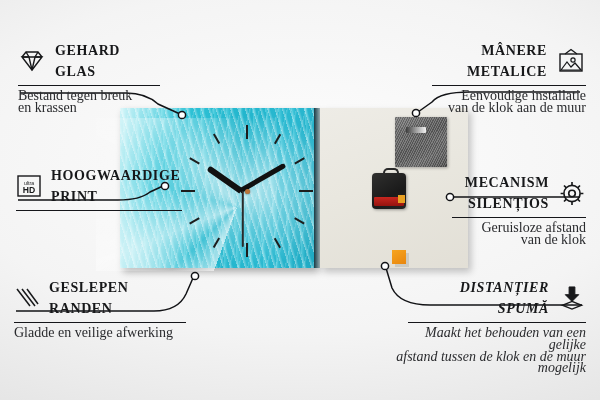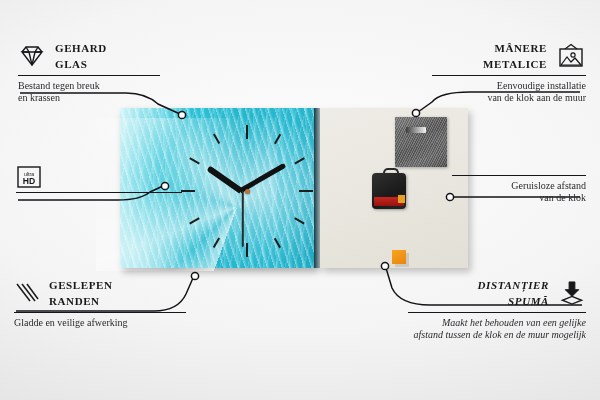--- a/index.html
+++ b/index.html
@@ -82,27 +82,27 @@
     box-shadow:3px 3px 0 rgba(0,0,0,.10);}
 
   
   svg.leaders{position:absolute;inset:0;width:600px;height:400px;overflow:visible;}
 
   .callout{position:absolute;}
   .callout .head{display:flex;align-items:center;gap:9px;}
   .callout.left .head{justify-content:flex-start;}
   .callout.right .head{justify-content:flex-end;}
   .ttl{
-    font-size:11px;line-height:16px;font-weight:700;letter-spacing:.6px;
+    font-size:14px;line-height:21px;font-weight:700;letter-spacing:.6px;
     color:#17181a;text-transform:uppercase;white-space:pre-line;
   }
   .callout.right .ttl{text-align:right;}
   .rule{height:1.4px;background:#15161a;margin:3px 0 4px;}
   .sub{
-    font-size:10px;line-height:11.6px;color:#2a2b2e;white-space:pre-line;
+    font-size:14px;line-height:11.6px;color:#2a2b2e;white-space:pre-line;
   }
   .callout.right .sub{text-align:right;}
   .icon{flex:0 0 auto;display:block;}
 </style>
 </head>
 <body>
 
 <div id="stage">
 
   <div class="photo clock-panel"></div>
@@ -173,20 +173,22 @@
 en krassen</div>
   </div>
 
   <div class="callout left" style="left:16px;top:165px;width:180px;">
     <div class="head">
       <svg class="icon" width="26" height="24" viewBox="0 0 26 24">
         <rect x="2" y="2" width="22" height="20" fill="none" stroke="#17181a" stroke-width="1.4"></rect>
         <text x="13" y="10.5" font-family="Liberation Sans, sans-serif" font-size="5.2" text-anchor="middle" fill="#17181a">ultra</text>
         <text x="13" y="19" font-family="Liberation Sans, sans-serif" font-size="8.6" font-weight="bold" text-anchor="middle" fill="#17181a">HD</text>
       </svg>
+      <div class="ttl">HOOGWAARDIGE
+PRINT</div>
     </div>
     <div class="rule" style="width:166px;"></div>
   </div>
 
   <div class="callout right" style="left:420px;top:40px;width:166px;">
     <div class="head">
       <div class="ttl">MÂNERE
 METALICE</div>
       <svg class="icon" width="30" height="26" viewBox="0 0 30 26">
         <path d="M9,6 L15,1.5 L21,6" fill="none" stroke="#17181a" stroke-width="1.3"></path>
@@ -210,20 +212,32 @@
         </g>
       </svg>
       <div class="ttl">GESLEPEN
 RANDEN</div>
     </div>
     <div class="rule" style="width:172px;"></div>
     <div class="sub">Gladde en veilige afwerking</div>
   </div>
 
   <div class="callout right" style="left:440px;top:172px;width:146px;">
+    <div class="head">
+      <div class="ttl">MECANISM
+SILENȚIOS</div>
+      <svg class="icon" width="28" height="27" viewBox="0 0 28 28">
+        <g fill="none" stroke="#17181a" stroke-width="1.7">
+          <circle cx="14" cy="14" r="8.4"></circle>
+          <circle cx="14" cy="14" r="3.4"></circle>
+          <path d="M14,2.2 L14,5.2 M14,22.8 L14,25.8 M2.2,14 L5.2,14 M22.8,14 L25.8,14
+                   M5.7,5.7 L7.9,7.9 M20.1,20.1 L22.3,22.3 M22.3,5.7 L20.1,7.9 M7.9,20.1 L5.7,22.3"></path>
+        </g>
+      </svg>
+    </div>
     <div class="rule" style="width:134px;margin-left:12px;"></div>
     <div class="sub">Geruisloze afstand
 van de klok</div>
   </div>
 
   <div class="callout right" style="left:396px;top:277px;width:190px;font-style:italic;">
     <div class="head">
       <div class="ttl">DISTANȚIER
 SPUMĂ</div>
       <svg class="icon" width="28" height="27" viewBox="0 0 28 28">

